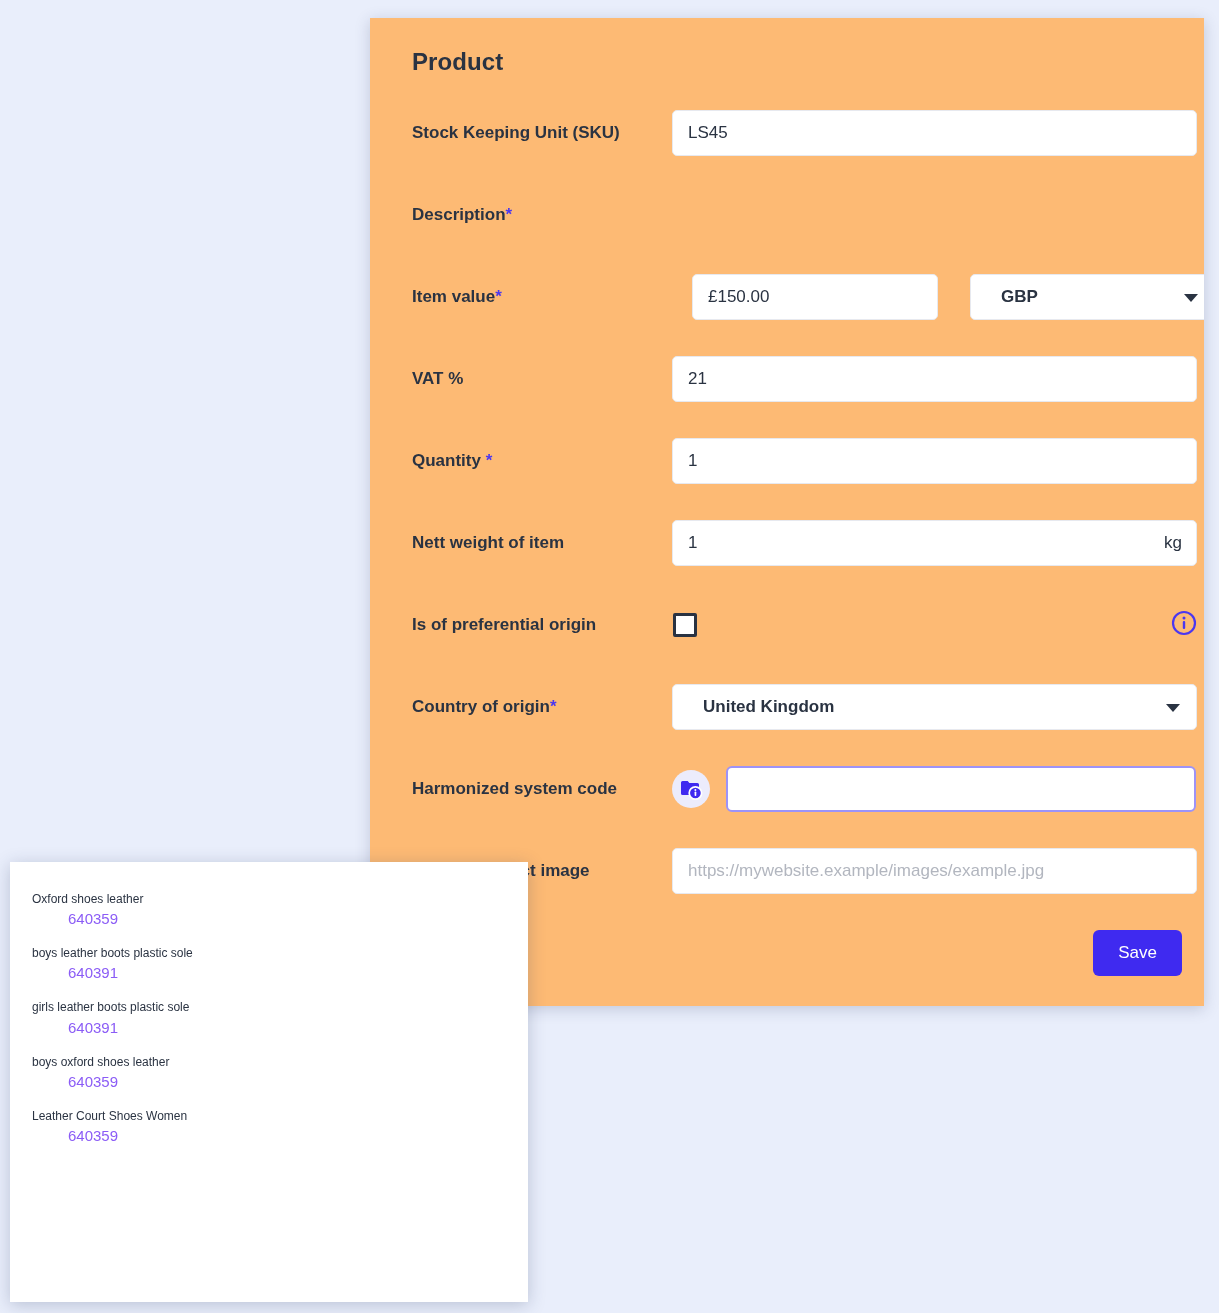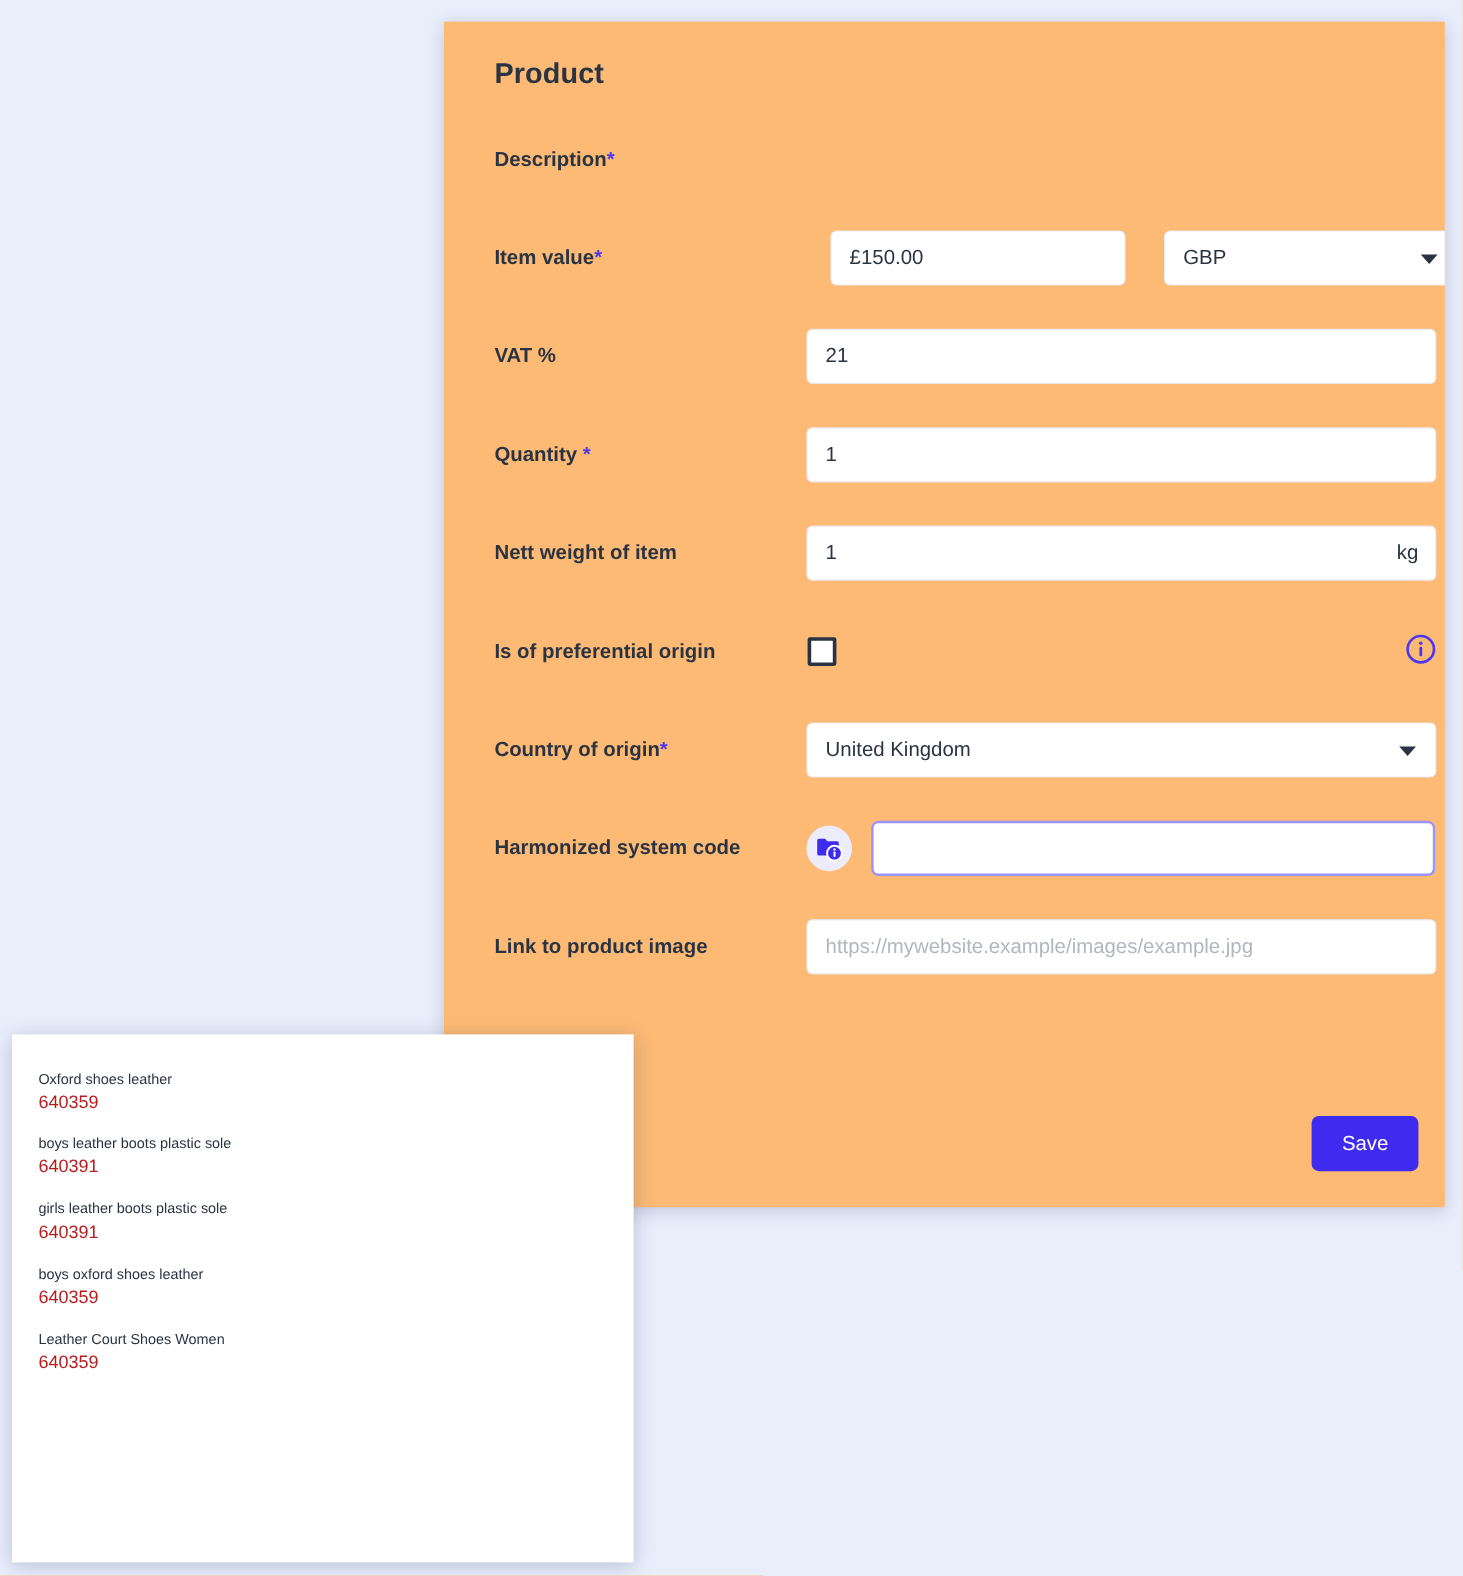--- a/index.html
+++ b/index.html
@@ -106,24 +106,25 @@
 
   
   .select-box {
     position: relative;
     height: 46px;
     border: 1px solid #e7e9ef;
     border-radius: 5px;
     background: #ffffff;
     display: flex;
     align-items: center;
-    padding: 0 15px;
-    font-size: 17px;
-    color: #2a3342;
-    cursor: pointer;
+    padding: 0 30px;
+    font-size: 17px;
+    color: #2a3342;
+    cursor: pointer;
+    font-weight: bold;
   }
 
   .caret {
     position: absolute;
     right: 16px;
     top: 50%;
     width: 0; height: 0;
     margin-top: -3px;
     border-left: 7px solid transparent;
     border-right: 7px solid transparent;
@@ -216,32 +217,41 @@
   }
 
   .sugg-title {
     font-size: 12px;
     color: #2a3342;
     line-height: 1.35;
   }
 
   .sugg-code {
     font-size: 15px;
-    color: #b91c1c;
+    color: #8b5cf6;
     margin-top: 3px;
+    margin-left: 36px;
   }
 </style>
 </head>
 <body>
 
 <div id="product-card">
   <div class="card-inner">
 
     <h1 id="card-title">Product</h1>
 
+    <div class="form-row">
+      <div class="row-label">Stock Keeping Unit (SKU)</div>
+      <div class="row-field">
+        <div class="input-wrap w-full">
+          <input class="text-input" type="text" value="LS45" style="">
+        </div>
+      </div>
+    </div>
 
     <div class="form-row">
       <div class="row-label"><span>Description</span><span class="req">*</span></div>
     </div>
 
     <div class="form-row">
       <div class="row-label"><span>Item value</span><span class="req">*</span></div>
       <div class="row-field">
         <div class="input-wrap w-value">
           <input class="text-input" type="text" value="£150.00" style="">

